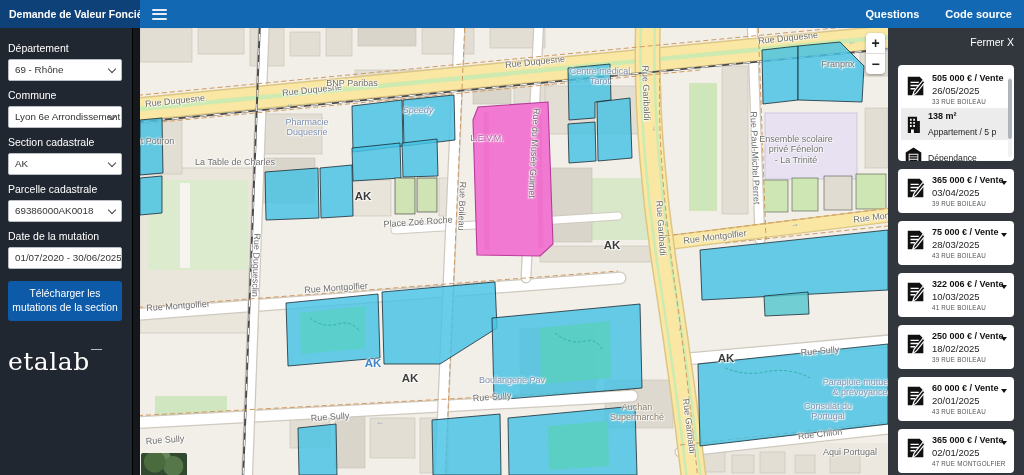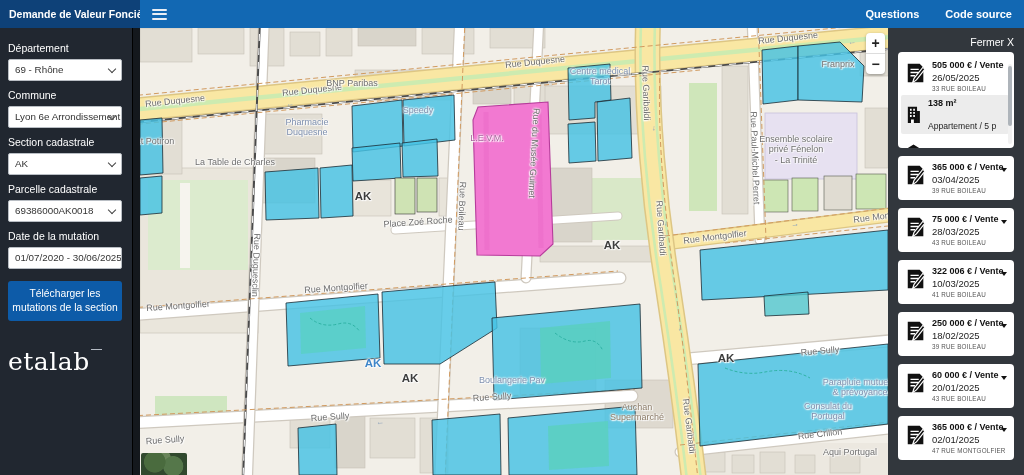--- a/index.html
+++ b/index.html
@@ -46,37 +46,37 @@
            box-shadow:0 1px 3px rgba(0,0,0,.35);display:flex;flex-direction:column;}
   #zoomctl div{flex:1;text-align:center;font-size:14px;font-weight:bold;color:#222;line-height:20px;cursor:pointer;}
   #zoomctl div:first-child{border-bottom:1px solid #ddd;}
   #satthumb{left:1px;top:425px;width:46px;height:22px;border-radius:2px 2px 0 0;cursor:pointer;
      background:radial-gradient(circle at 30% 40%,#4a6b3e 0 30%,transparent 32%),
                 radial-gradient(circle at 70% 60%,#55774a 0 28%,transparent 30%),
                 radial-gradient(circle at 50% 20%,#69855a 0 22%,transparent 24%),#31492e;}
 
   
   #right-sb{left:888px;top:28px;width:136px;height:447px;background:#32373d;box-sizing:border-box;padding:8px 10px 0;}
-  #close-btn{color:#fff;font-size:10.5px;text-align:right;margin-bottom:4px;cursor:pointer;}
+  #close-btn{color:#fff;font-size:10.5px;text-align:right;margin-bottom:17px;cursor:pointer;}
   .card{background:#fff;border-radius:4px;margin-bottom:8px;padding:6px 7px;position:relative;box-sizing:border-box;}
   .card .row{display:flex;align-items:flex-start;}
   .micon{width:22px;height:22px;flex:0 0 22px;margin:2px 5px 0 0;}
   .micon svg{width:100%;height:100%;}
   .price{font-size:9px;font-weight:bold;color:#111;white-space:nowrap;}
   .date{font-size:9.5px;color:#222;margin-top:2px;}
   .addr{font-size:6.3px;color:#555;margin-top:2px;letter-spacing:.2px;}
   .caret{position:absolute;right:7px;top:12px;width:0;height:0;cursor:pointer;
          border-left:3.5px solid transparent;border-right:3.5px solid transparent;border-top:4.5px solid #111;}
   #card-exp{height:96px;overflow:hidden;padding:8px 9px 0 7px;}
   .detail{display:flex;align-items:center;margin:3px -4px 0;padding:3px 4px;}
   .detail.gray{background:#ececec;border-radius:2px;}
   .dicon{width:17px;height:17px;flex:0 0 17px;margin-right:6px;}
   .dicon svg{width:100%;height:100%;}
   .dtitle{font-size:9px;font-weight:bold;color:#111;}
-  .dsub{font-size:8.6px;color:#222;margin-top:13px;}
+  .dsub{font-size:8.6px;color:#222;margin-top:6px;}
   .inscroll{position:absolute;right:2px;top:12px;width:4px;height:80px;background:#f1f1f1;border-radius:2px;}
   .inscroll i{position:absolute;left:0;top:2px;width:4px;height:60px;background:#aeb4ba;border-radius:2px;display:block;}
 </style>
 </head>
 <body>
 
 <div class="abs" id="title-band">Demande de Valeur Foncière</div>
 <div class="abs" id="topbar">
   <div class="burger">
       <span></span>
@@ -273,21 +273,21 @@
       <div class="mlbl c-street" style="left: 680px; top: 323px; --r: -5deg;">Rue Sully</div>
       <div class="mlbl c-street" style="left: 680px; top: 406px; --r: -6deg;">Rue Crillon</div>
       <div class="mlbl c-street" style="left: 322px; top: 178px; --r: 92deg;">Rue Boileau</div>
       <div class="mlbl c-street" style="left: 116px; top: 237px; --r: 92deg;">Rue Duguesclin</div>
       <div class="mlbl c-street" style="left: 394px; top: 125px; --r: 93deg;">Rue du Musée Guimet</div>
       <div class="mlbl c-street" style="left: 615px; top: 130px; --r: 88deg;">Rue Paul-Michel Perret</div>
       <div class="mlbl c-street" style="left: 506px; top: 65px; --r: 88deg;">Rue Garibaldi</div>
       <div class="mlbl c-street" style="left: 521px; top: 200px; --r: 86deg;">Rue Garibaldi</div>
       <div class="mlbl c-street" style="left: 549px; top: 398px; --r: 83deg;">Rue Garibaldi</div>
       <div class="mlbl c-poi" style="left: 212px; top: 55px; --r: 0deg;">BNP Paribas</div>
-      <div class="mlbl c-shop" style="left: 278px; top: 82px; --r: 0deg;">Speedy</div>
+      <div class="mlbl c-shop" style="left: 278px; top: 82px; font-style: italic; --r: 0deg;">Speedy</div>
       <div class="mlbl c-shop" style="left: 167px; top: 99px; --r: 0deg;">Pharmacie
 Duquesne</div>
       <div class="mlbl c-poi" style="left: 8px; top: 113px; --r: 0deg;">ise et Potiron</div>
       <div class="mlbl c-poi" style="left: 95px; top: 134px; --r: 0deg;">La Table de Charles</div>
       <div class="mlbl c-shop" style="left: 460px; top: 48px; --r: 0deg;">Centre médical
 Tarot</div>
       <div class="mlbl c-poi" style="left: 698px; top: 36px; --r: 0deg;">Franprix</div>
       <div class="mlbl c-poi" style="left: 656px; top: 122px; --r: 0deg;">Ensemble scolaire
 privé Fénelon
 - La Trinité</div>

